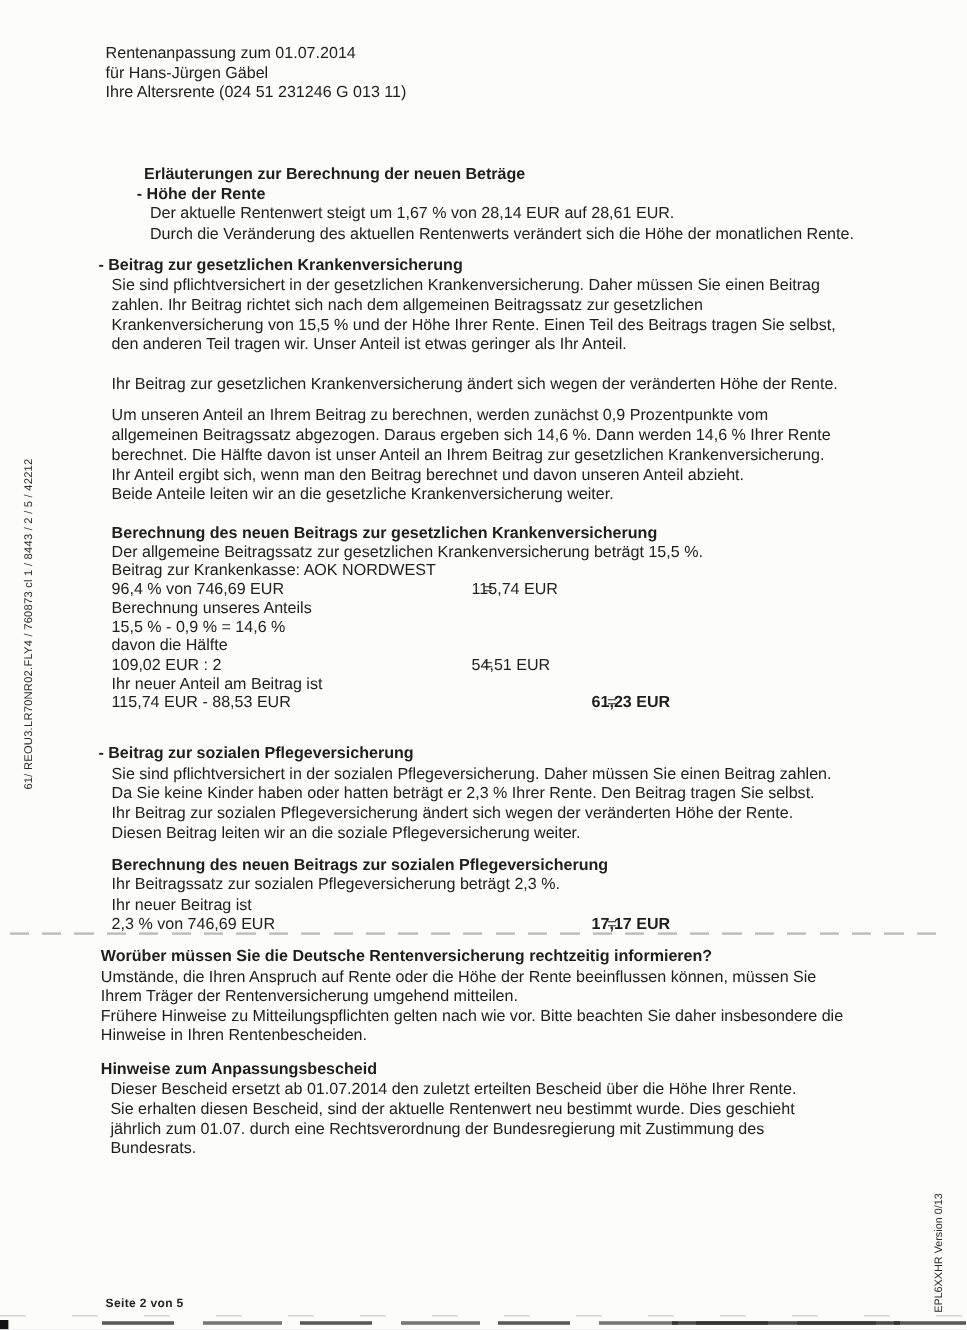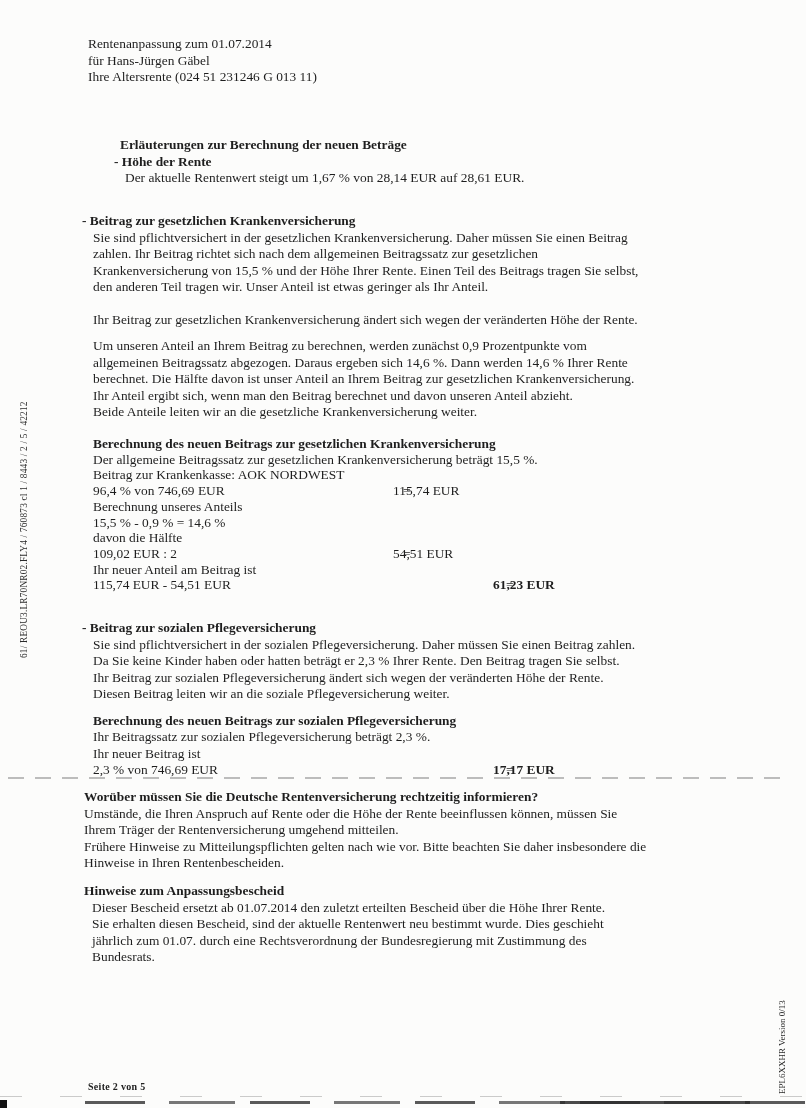--- a/index.html
+++ b/index.html
@@ -1,21 +1,21 @@
 <!DOCTYPE html>
 <html lang="de"><head>
 <meta charset="utf-8">
 <style>
   html,body{margin:0;padding:0;background:#e8e8e8;}
   .page{
     position:relative;
     width:806px;height:1108px;
     margin:0 auto;
     background:#fcfcfb;
-    font-family:Liberation Serif, serif;
+    font-family:Liberation Sans, sans-serif;
     font-size:13.4px;
     color:#1e1e1e;
     overflow:hidden;
   }
   .line{line-height:16.6px;white-space:nowrap;}
   .b{font-weight:bold;}
   .blk{position:absolute;left:82px;}
   .h1{margin-left:6px;font-weight:bold;}
   .dash{margin-left:0;font-weight:bold;}
   .body{margin-left:11px;}
@@ -72,20 +72,21 @@
   <div class="blk" style="top:36px;left:88px;">
     <div class="line">Rentenanpassung zum 01.07.2014</div>
     <div class="line">für Hans-Jürgen Gäbel</div>
     <div class="line">Ihre Altersrente (024 51 231246 G 013 11)</div>
   </div>
 
   <div class="blk" style="top:137px;margin-left:32px;">
     <div class="line h1">Erläuterungen zur Berechnung der neuen Beträge</div>
     <div class="line dash">- Höhe der Rente</div>
     <div class="line body">Der aktuelle Rentenwert steigt um 1,67 % von 28,14 EUR auf 28,61 EUR.</div>
+    <div class="line body">Durch die Veränderung des aktuellen Rentenwerts verändert sich die Höhe der monatlichen Rente.</div>
   </div>
 
   <div class="blk" style="top:213px;">
     <div class="line dash">- Beitrag zur gesetzlichen Krankenversicherung</div>
     <div class="line body">Sie sind pflichtversichert in der gesetzlichen Krankenversicherung. Daher müssen Sie einen Beitrag</div>
     <div class="line body">zahlen. Ihr Beitrag richtet sich nach dem allgemeinen Beitragssatz zur gesetzlichen</div>
     <div class="line body">Krankenversicherung von 15,5 % und der Höhe Ihrer Rente. Einen Teil des Beitrags tragen Sie selbst,</div>
     <div class="line body">den anderen Teil tragen wir. Unser Anteil ist etwas geringer als Ihr Anteil.</div>
   </div>
 
@@ -113,21 +114,21 @@
     <div class="line body">Berechnung unseres Anteils</div>
     <div class="line body">15,5 % - 0,9 % = 14,6 %</div>
     <div class="line body">davon die Hälfte</div>
     <div class="line body row">
       <span>109,02 EUR : 2</span>
       <span class="eq">=</span>
       <span class="val">54,51 EUR</span>
     </div>
     <div class="line body">Ihr neuer Anteil am Beitrag ist</div>
     <div class="line body row">
-      <span>115,74 EUR - 54,51 EUR</span>
+      <span>115,74 EUR - 88,53 EUR</span>
       <span class="eqb">=</span>
       <span class="valb">61,23 EUR</span>
     </div>
   </div>
 
   <div class="blk" style="top:620px;">
     <div class="line dash">- Beitrag zur sozialen Pflegeversicherung</div>
     <div class="line body">Sie sind pflichtversichert in der sozialen Pflegeversicherung. Daher müssen Sie einen Beitrag zahlen.</div>
     <div class="line body">Da Sie keine Kinder haben oder hatten beträgt er 2,3 % Ihrer Rente. Den Beitrag tragen Sie selbst.</div>
     <div class="line body">Ihr Beitrag zur sozialen Pflegeversicherung ändert sich wegen der veränderten Höhe der Rente.</div>

